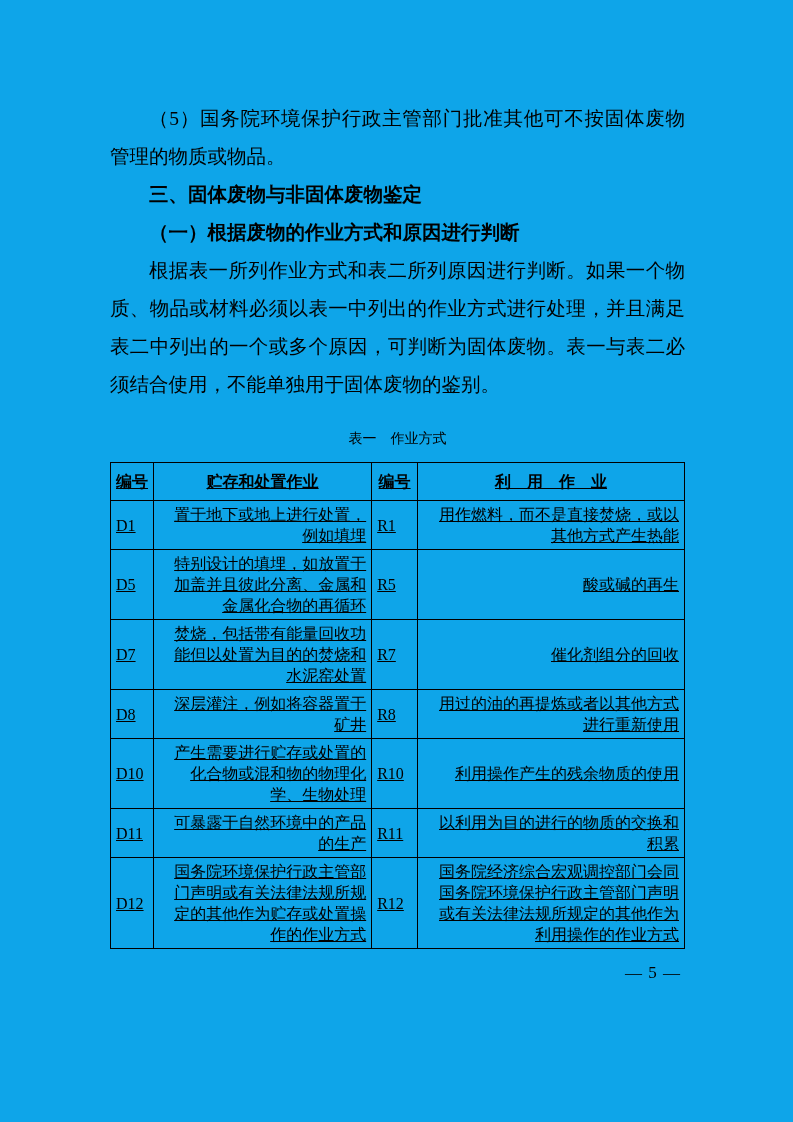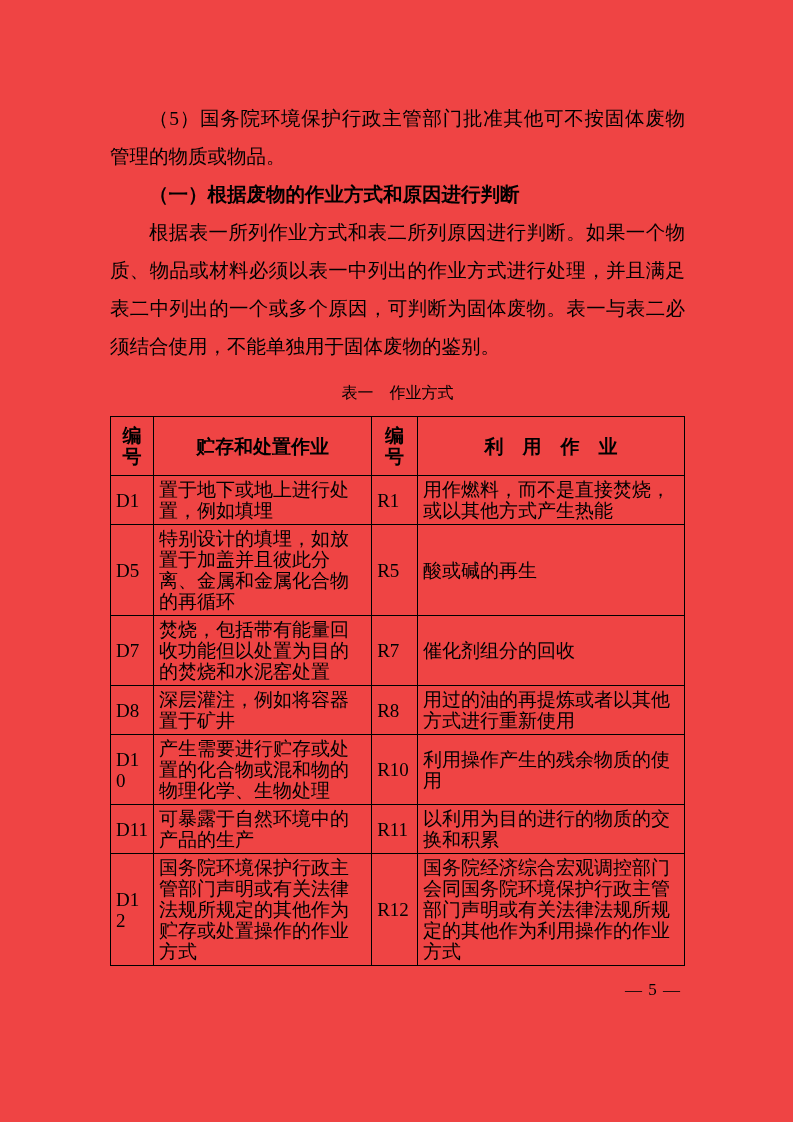--- a/index.html
+++ b/index.html
@@ -1,21 +1,21 @@
 <!DOCTYPE html>
 <html><head>
 <meta charset="utf-8">
 <style>
   html, body { margin: 0; padding: 0; background: #ffffff; }
   .page {
     width: 793px;
     height: 1122px;
     box-sizing: border-box;
     padding: 100px 108px 0 110px;
-    background: #ef4444;
+    background: #0ea5e9;
     color: #000000;
     font-family: "Liberation Serif", "DejaVu Serif", serif;
     position: relative;
     overflow: hidden;
   }
   .body-text {
     font-size: 19.5px;
     line-height: 38px;
     margin: 0;
     text-align: justify;
@@ -23,68 +23,70 @@
   }
   .heading {
     font-size: 19.5px;
     line-height: 38px;
     font-weight: bold;
     margin: 0;
     text-indent: 2em;
   }
   .table-title {
     text-align: center;
-    font-size: 16px;
+    font-size: 14px;
     line-height: 30px;
-    margin: 12px 0 8px 0;
+    margin: 20px 0 8px 0;
     font-weight: normal;
   }
   table.ops {
     width: 100%;
     border-collapse: collapse;
     table-layout: fixed;
-    font-size: 19px;
+    font-size: 16px;
     line-height: 21px;
+    text-decoration: underline;
   }
   table.ops th, table.ops td {
     border: 1px solid #000;
     padding: 3px 5px;
     vertical-align: middle;
     word-break: break-all;
   }
   table.ops th {
     font-weight: bold;
     text-align: center;
     padding: 8px 4px;
   }
   table.ops td.no {
     text-align: left;
   }
   table.ops td.txt {
-    text-align: left;
+    text-align: right;
   }
   col.c-no1 { width: 7.5%; }
   col.c-txt1 { width: 38%; }
   col.c-no2 { width: 8%; }
   col.c-txt2 { width: 46.5%; }
   .page-number {
     text-align: right;
     font-size: 17px;
     margin-top: 14px;
     padding-right: 4px;
     letter-spacing: 1px;
   }
 </style>
 </head>
 <body>
 
 <div class="page">
 
   <p class="body-text">（5）国务院环境保护行政主管部门批准其他可不按固体废物管理的物质或物品。</p>
 
+  <p class="heading">三、固体废物与非固体废物鉴定</p>
 
   <p class="heading">（一）根据废物的作业方式和原因进行判断</p>
 
   <p class="body-text">根据表一所列作业方式和表二所列原因进行判断。如果一个物质、物品或材料必须以表一中列出的作业方式进行处理，并且满足表二中列出的一个或多个原因，可判断为固体废物。表一与表二必须结合使用，不能单独用于固体废物的鉴别。</p>
 
   <p class="table-title">表一　作业方式</p>
 
   <table class="ops">
     <colgroup>
       <col class="c-no1">

